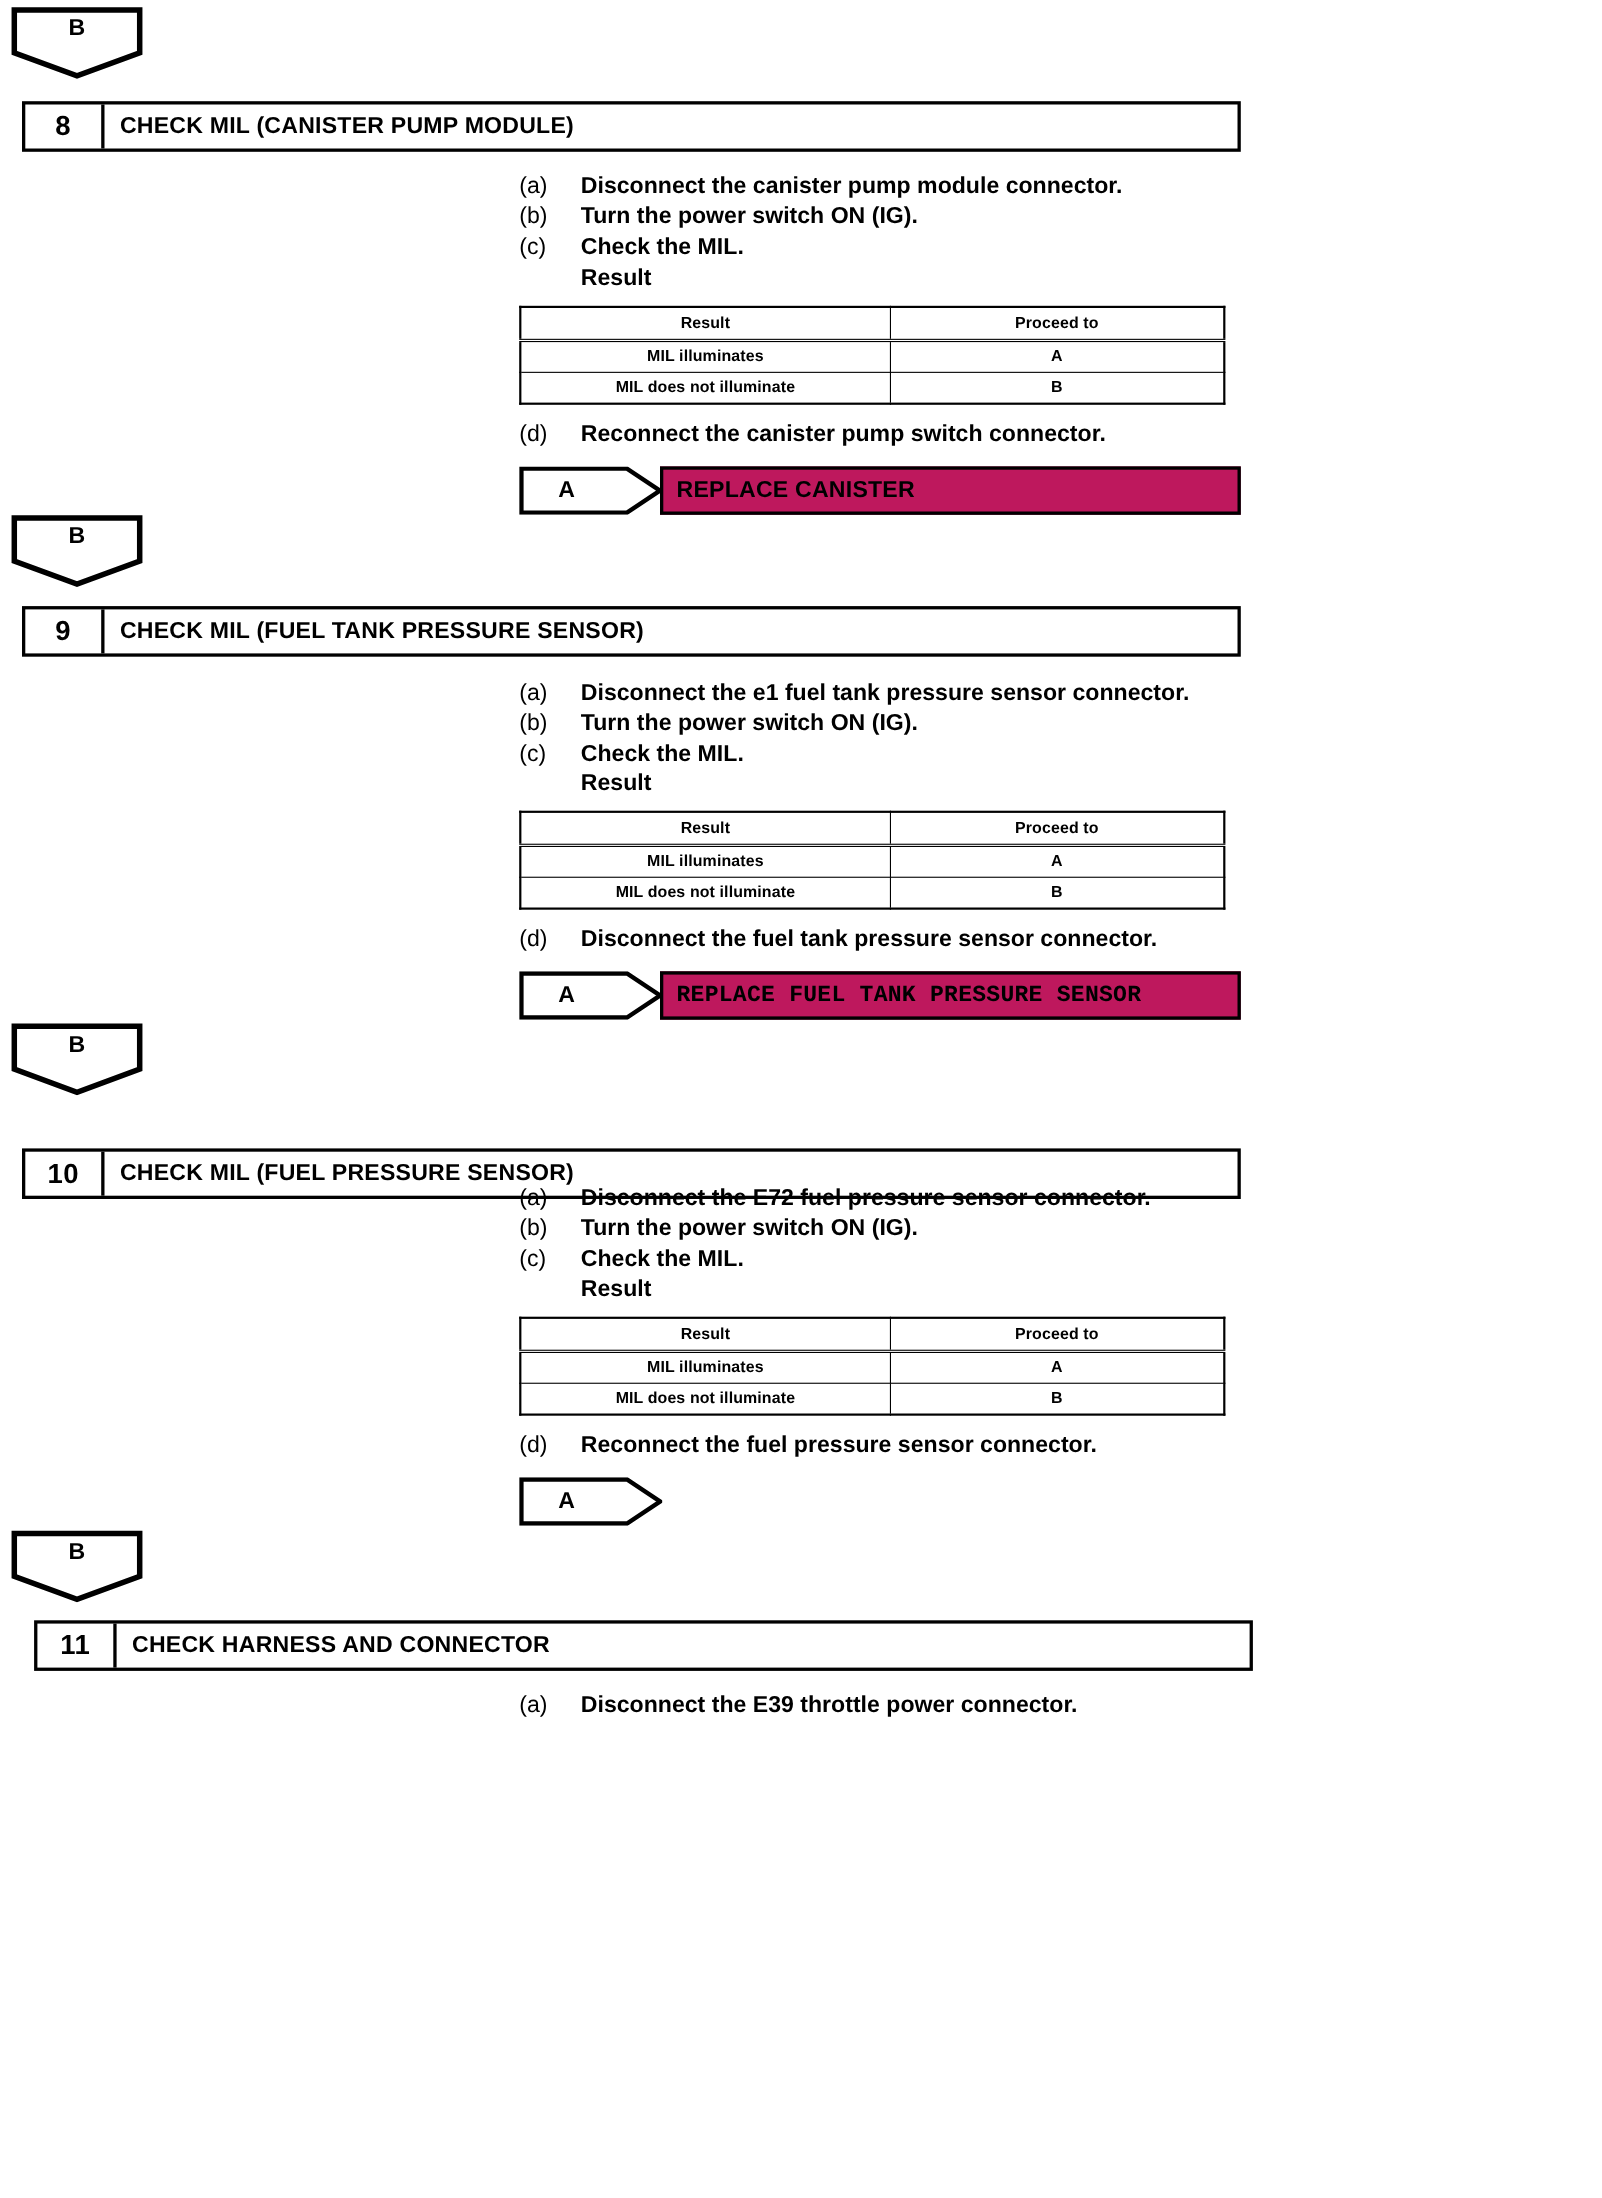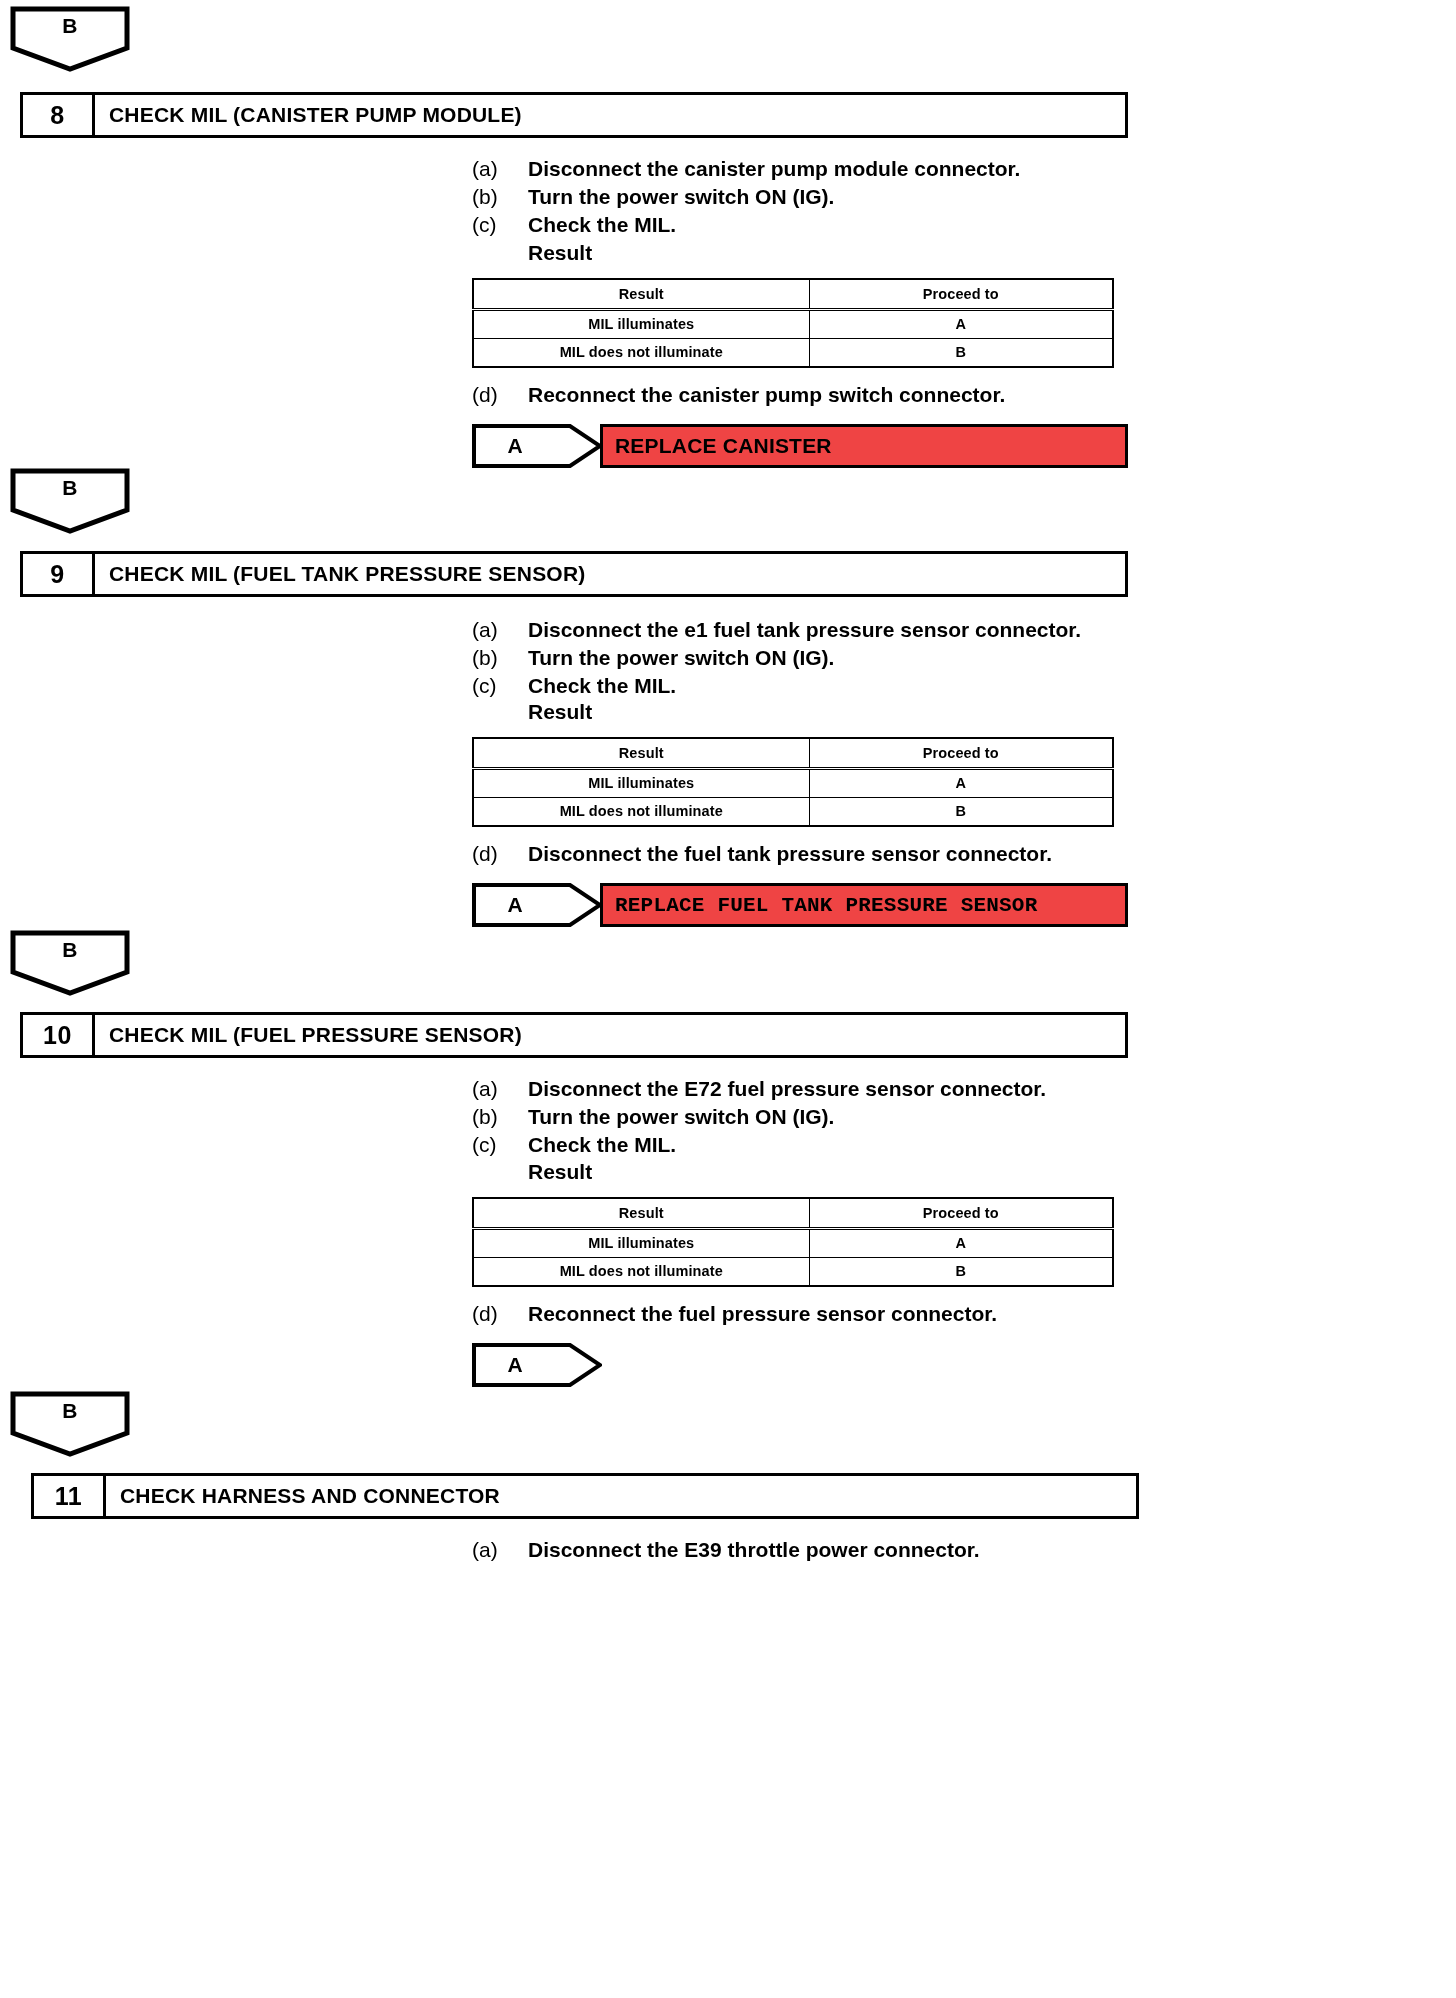--- a/index.html
+++ b/index.html
@@ -160,21 +160,21 @@
     top: 0;
     height: 44px;
     border: 3px solid #000;
     box-sizing: border-box;
     display: flex;
     align-items: center;
     padding-left: 12px;
     font-size: 21px;
     font-weight: 700;
     letter-spacing: 0.2px;
-    background: #ef4444;
+    background: #be185d;
     white-space: nowrap;
   }
 </style>
 </head>
 <body>
 
 <div id="page">
 
   <div class="conn-down" style="left:10px; top:6px;">
     <svg class="shape" viewBox="0 0 120 66" preserveAspectRatio="none">
@@ -304,21 +304,21 @@
     <div class="action-bar" style="width:528px;font-family:Liberation Mono, monospace;">REPLACE FUEL TANK PRESSURE SENSOR</div>
   </div>
 
   <div class="conn-down" style="left:10px; top:930px;">
     <svg class="shape" viewBox="0 0 120 66" preserveAspectRatio="none">
       <polygon points="3,3 117,3 117,42 60,63 3,42" fill="#ffffff" stroke="#000000" stroke-width="5"></polygon>
     </svg>
     <div class="label">B</div>
   </div>
 
-  <div class="step-bar" style="top:1012px;justify-content:center;">
+  <div class="step-bar" style="top:1044px;justify-content:center;">
     <div class="num">10</div>
     <div class="title">CHECK MIL (FUEL PRESSURE SENSOR)</div>
   </div>
 
   <div class="instr" style="left:472px; top:1078px;">
     <span class="marker">(a)</span>
     <span class="text">Disconnect the E72 fuel pressure sensor connector.</span>
   </div>
   <div class="instr" style="left:472px; top:1106px;">
     <span class="marker">(b)</span>

